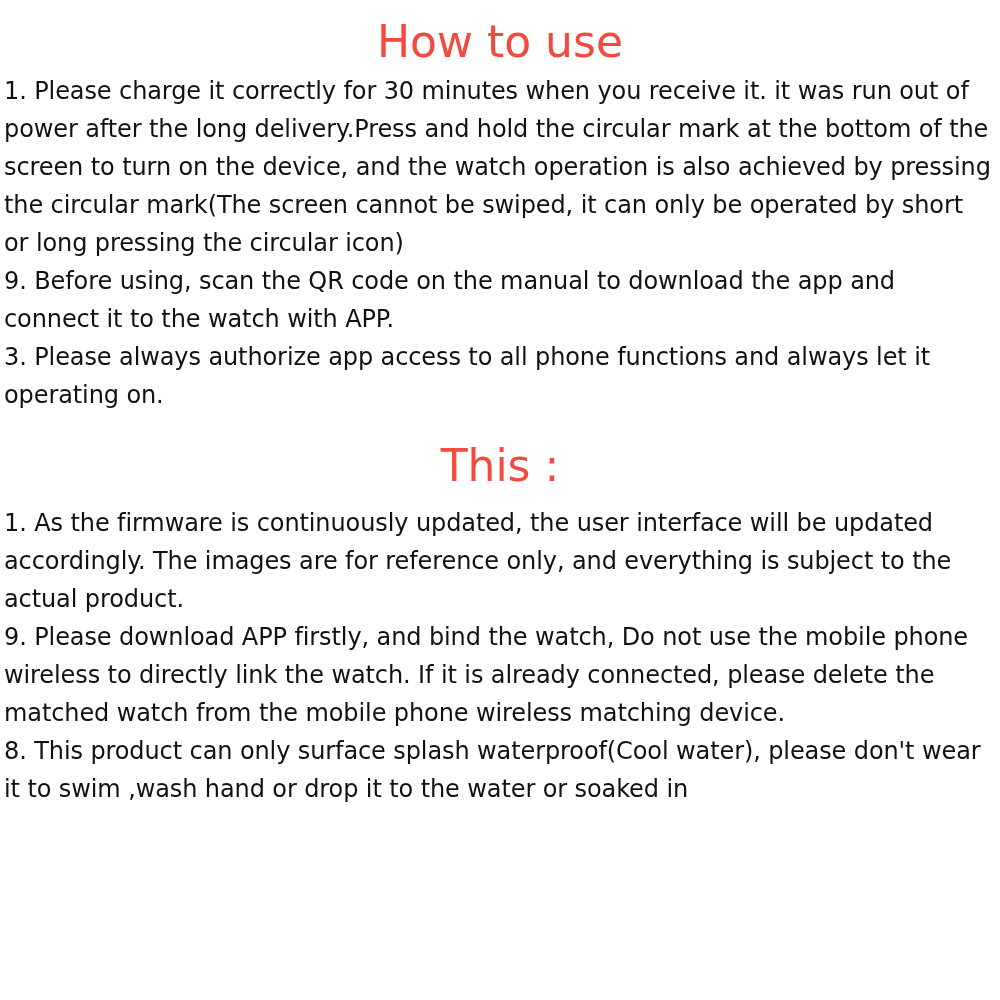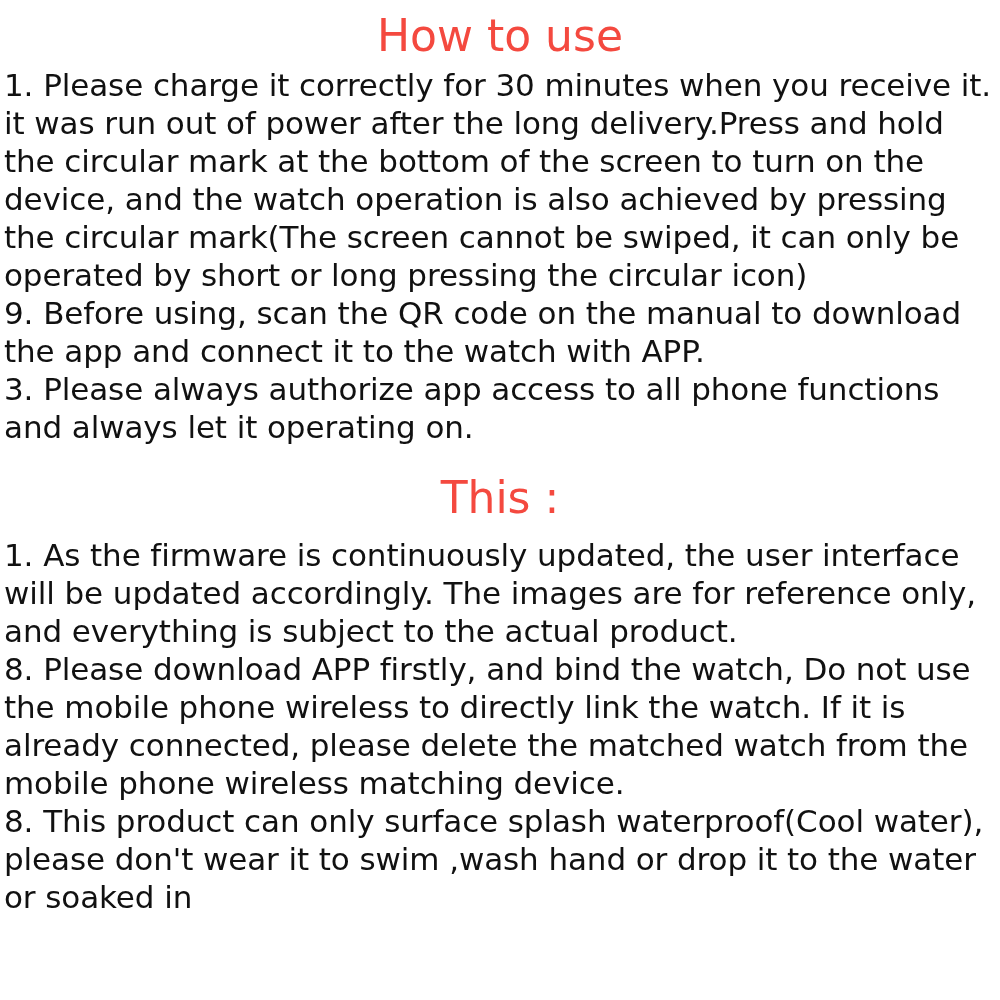--- a/index.html
+++ b/index.html
@@ -24,27 +24,27 @@
   .section-title {
     text-align: center;
     color: #f4493f;
     font-size: 44px;
     line-height: 52px;
     font-weight: 400;
     margin: 0;
     padding: 0;
   }
   #how-to-use-title {
-    padding-top: 10px;
+    padding-top: 16px;
   }
   #note-title {
     padding-top: 26px;
   }
   .body-block {
-    font-size: 31px;
+    font-size: 24px;
     line-height: 38px;
     letter-spacing: -0.1px;
     padding: 0 6px 0 4px;
     margin: 0;
   }
   .para {
     margin: 0;
     padding: 0;
   }
   .how-block {
@@ -64,17 +64,17 @@
   <div class="body-block how-block">
     <p class="para">1. Please charge it correctly for 30 minutes when you receive it. it was run out of power after the long delivery.Press and hold the circular mark at the bottom of the screen to turn on the device, and the watch operation is also achieved by pressing the circular mark(The screen cannot be swiped, it can only be operated by short or long pressing the circular icon)</p>
     <p class="para">9. Before using, scan the QR code on the manual to download the app and connect it to the watch with APP.</p>
     <p class="para">3. Please always authorize app access to all phone functions and always let it operating on.</p>
   </div>
 
   <h1 class="section-title" id="note-title">This :</h1>
 
   <div class="body-block note-block">
     <p class="para">1. As the firmware is continuously updated, the user interface will be updated accordingly. The images are for reference only, and everything is subject to the actual product.</p>
-    <p class="para">8. Please download APP firstly, and bind the watch, Do not use the mobile phone wireless to directly link the watch. If it is already connected, please delete the matched watch from the mobile phone wireless matching device.</p>
+    <p class="para">9. Please download APP firstly, and bind the watch, Do not use the mobile phone wireless to directly link the watch. If it is already connected, please delete the matched watch from the mobile phone wireless matching device.</p>
     <p class="para">8. This product can only surface splash waterproof(Cool water), please don't wear it to swim ,wash hand or drop it to the water or soaked in</p>
   </div>
 
 </div>
 
 </body></html>

